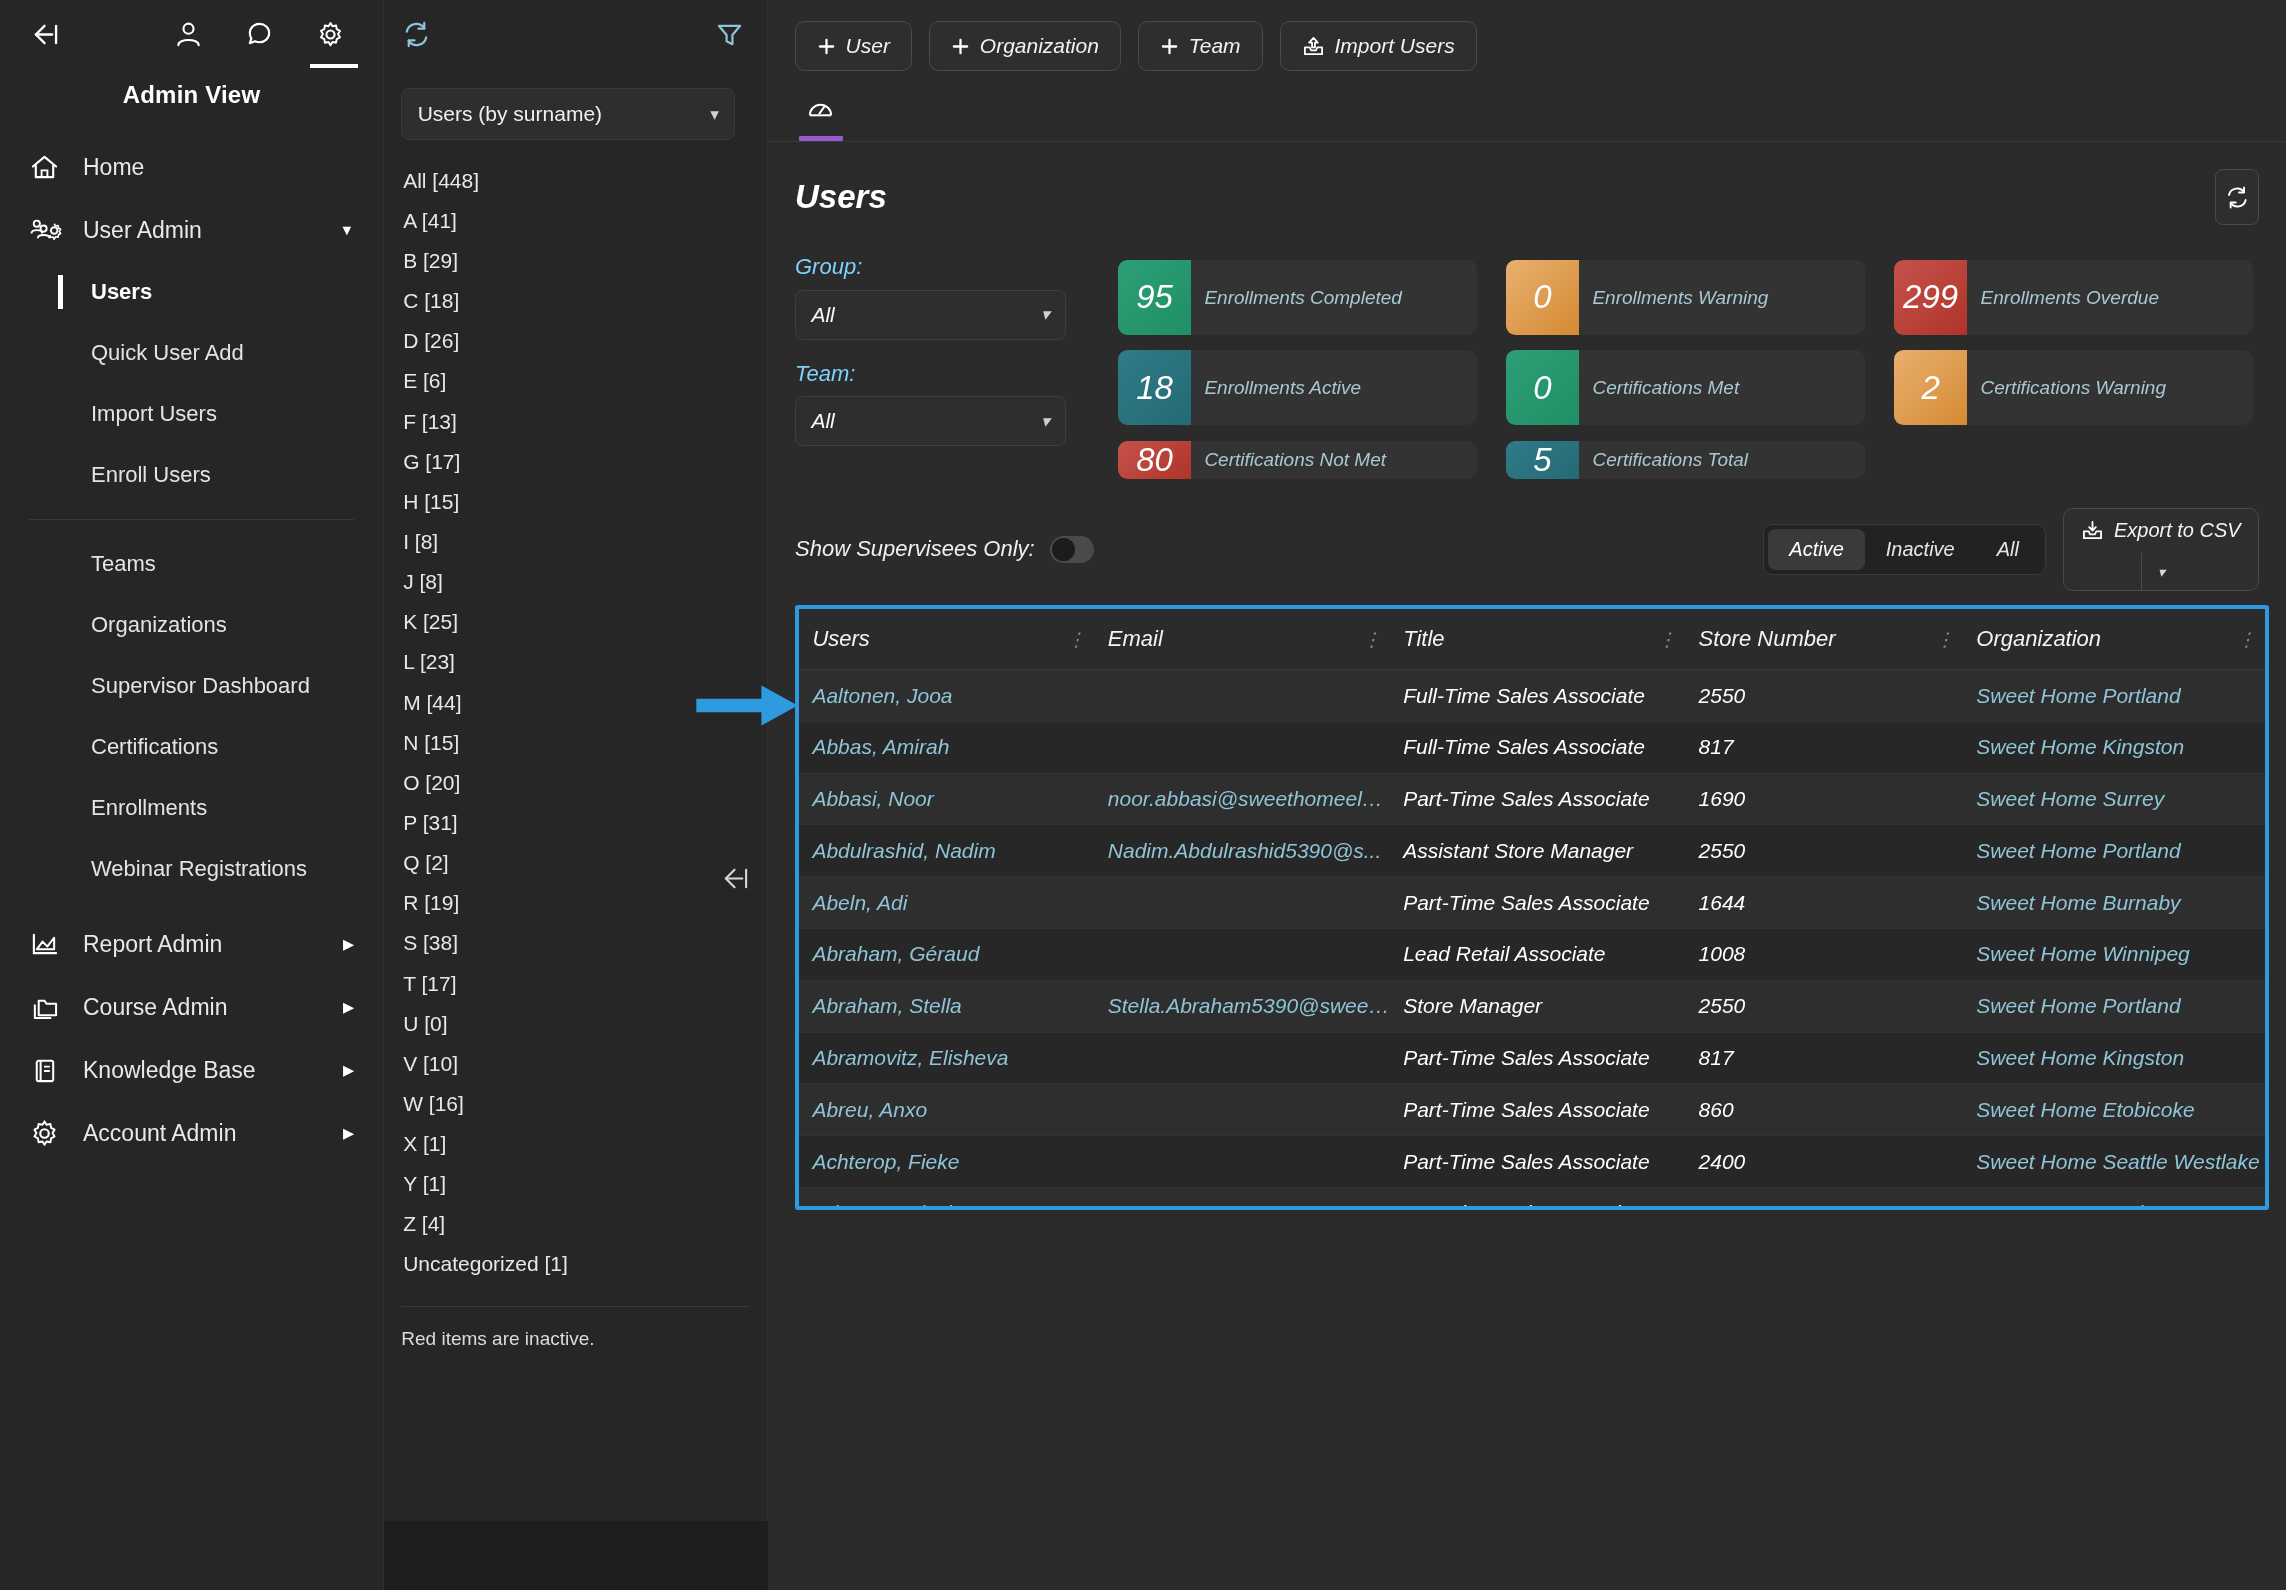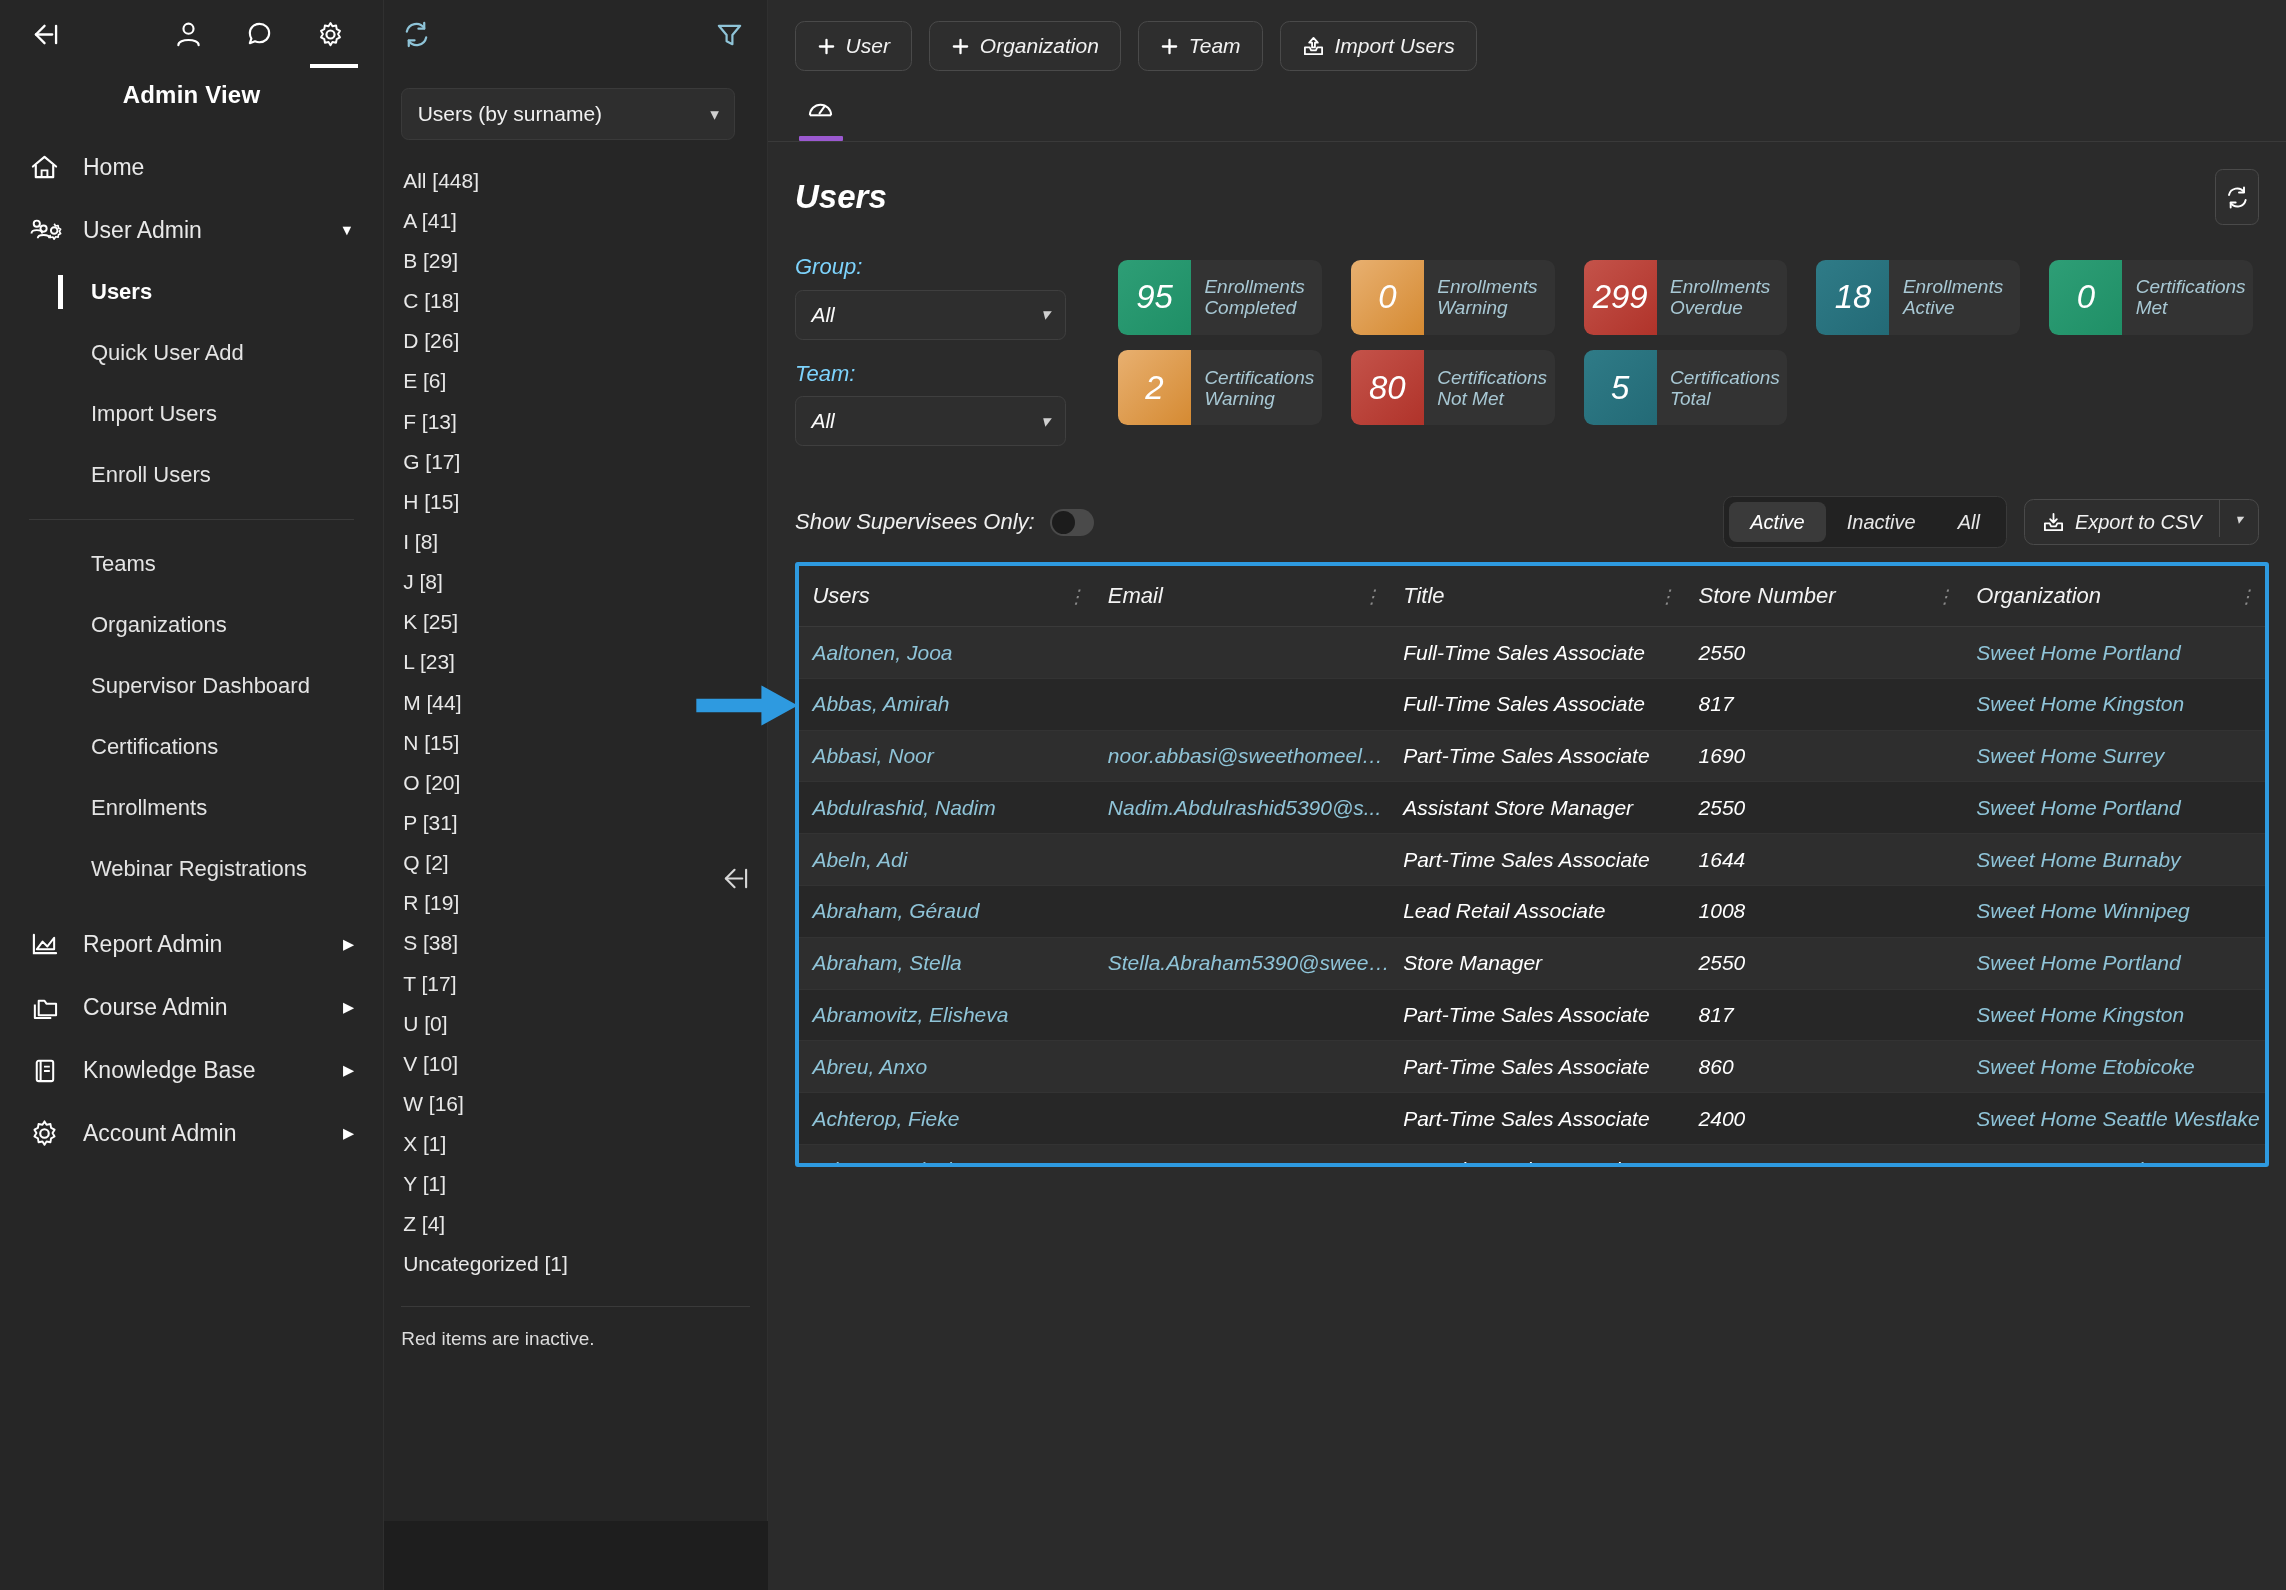--- a/index.html
+++ b/index.html
@@ -106,21 +106,21 @@
   .filters-col { width: 288px; flex: 0 0 288px; }
   .f-label { color:#7dd3fc; font-size: 22px; margin-bottom: 9.6px; }
   .f-select {
     width: 271px; height: 50px; background: #2e2e2e; border:1px solid #3f3f3f;
     border-radius: 7.7px; color:#fafafa; font-size: 21px; display:flex; align-items:center;
     padding: 0 15.4px; cursor:pointer; margin-bottom: 21px;
   }
   .f-select .cv { margin-left:auto; color:#d0d0d0; font-size: 17.3px; }
 
   .stats-grid {
-    flex: 1 1 auto; display: grid; grid-template-columns: repeat(5, 1fr);
+    flex: 1 1 auto; display: grid; grid-template-columns: repeat(3, 1fr);
     grid-template-rows: repeat(2, 75px); gap: 15.4px 29px; padding-top: 5.8px; padding-right: 5.8px;
   }
   .stat-card {
     display:flex; align-items:stretch; background:#333333; border-radius:9.6px; overflow:hidden;
     cursor:pointer;
   }
   .stat-num {
     width: 73px; flex: 0 0 73px; display:flex; align-items:center; justify-content:center;
     color:#ffffff; font-size: 33px;
   }
@@ -144,22 +144,23 @@
   }
   .tb-right { margin-left:auto; display:flex; align-items:center; gap: 17.3px; }
   .seg {
     display:flex; background:#222222; border-radius:9.6px; padding: 4.8px; border:1px solid #3a3a3a;
   }
   .seg-btn {
     padding: 8.6px 21px; color:#e6e6e6; font-size: 20px; border-radius: 7.7px; cursor:pointer;
   }
   .seg-btn.on { background:#3a3a3a; color:#ffffff; }
   .export-grp {
-    display:flex; align-items:flex-start; border:1px solid #4a4a4a; border-radius:9.6px; overflow:hidden;
+    display:flex; align-items:center; border:1px solid #4a4a4a; border-radius:9.6px; overflow:hidden;
     background:#2e2e2e;
+    flex-direction:column;
   }
   .export-btn {
     display:flex; align-items:center; gap:9.6px; padding: 10.6px 17.3px; color:#f2f2f2; font-size: 20px; cursor:pointer;
   }
   .export-caret {
     padding: 10.6px 15.4px; border-left: 1px solid #4a4a4a; color:#d8d8d8; font-size: 14.4px; cursor:pointer;
   }
 
   
   .table-wrap {

